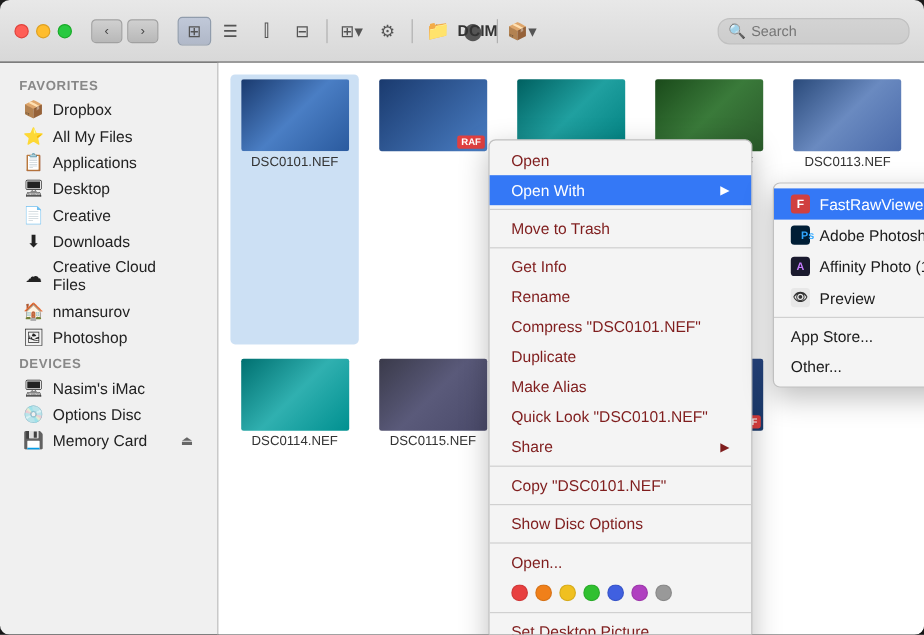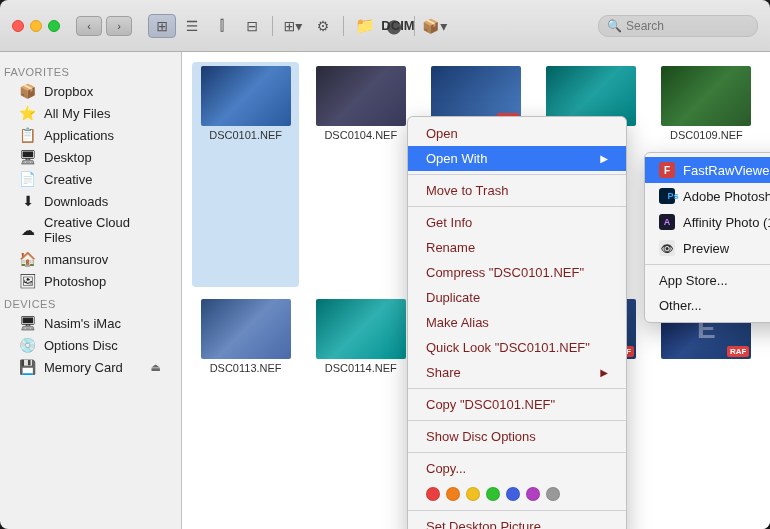--- a/index.html
+++ b/index.html
@@ -145,24 +145,24 @@
     .sidebar {
       width: 182px;
       background: #f0f0f0;
       border-right: 1px solid #c0c0c0;
       padding: 8px 0;
       flex-shrink: 0;
       overflow-y: auto;
     }
     .sidebar-section-label {
       font-size: 11px;
-      font-weight: 400;
+      font-weight: 700;
       color: #888;
       text-transform: uppercase;
-      padding: 6px 4px 2px;
+      padding: 6px 16px 2px;
       letter-spacing: 0.5px;
     }
     .sidebar-item {
       display: flex;
       align-items: center;
       gap: 8px;
       padding: 3px 16px;
       cursor: pointer;
       border-radius: 4px;
       margin: 0 4px;
@@ -417,24 +417,20 @@
 
       <div style="display:grid;grid-template-columns:repeat(5,1fr);gap:8px;padding:10px;height:100%;overflow:hidden;background:#fff;">
 
         <div class="file-item selected">
           <div class="file-thumb thumb-blue">
             <div style="width:100%;height:100%;background:linear-gradient(135deg,#1a3a6e,#4a7ec4,#2a5a9e);"></div>
           </div>
           <span class="file-label">DSC0101.NEF</span>
         </div>
         <div class="file-item">
-          <div class="file-thumb" style="background:linear-gradient(135deg,#2a2a3a,#4a4a6a,#3a3a5a);"></div>
-          <span class="file-label">DSC0104.NEF</span>
-        </div>
-        <div class="file-item">
           <div class="file-thumb" style="background:linear-gradient(135deg,#1a3a6e,#4a7ec4);position:relative;">
             <div style="position:absolute;bottom:2px;right:2px;background:#e04040;color:white;font-size:8px;font-weight:bold;padding:1px 3px;border-radius:2px;">RAF</div>
           </div>
           <span class="file-label"></span>
         </div>
         <div class="file-item">
           <div class="file-thumb" style="background:linear-gradient(135deg,#006060,#20a0a0,#008080);"></div>
           <span class="file-label">DSC0108.NEF</span>
         </div>
         <div class="file-item">
@@ -510,21 +506,21 @@
           <div class="context-menu-separator"></div>
           <div class="context-menu-item">
             <span>Copy "DSC0101.NEF"</span>
           </div>
           <div class="context-menu-separator"></div>
           <div class="context-menu-item">
             <span>Show Disc Options</span>
           </div>
           <div class="context-menu-separator"></div>
           <div class="context-menu-item">
-            <span>Copy...</span>
+            <span>Open...</span>
           </div>
           <div class="context-menu-colors">
             <div class="color-dot" style="background:#e84040;"></div>
             <div class="color-dot" style="background:#f0801a;"></div>
             <div class="color-dot" style="background:#f0c020;"></div>
             <div class="color-dot" style="background:#30c030;"></div>
             <div class="color-dot" style="background:#4060e0;"></div>
             <div class="color-dot" style="background:#b040c0;"></div>
             <div class="color-dot" style="background:#999999;"></div>
           </div>

